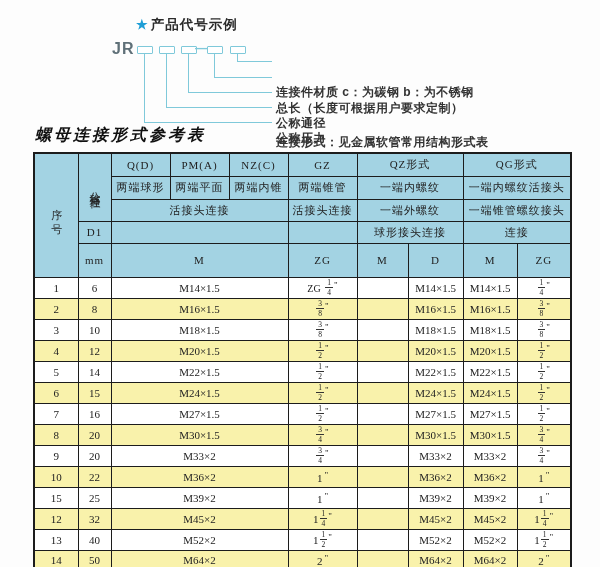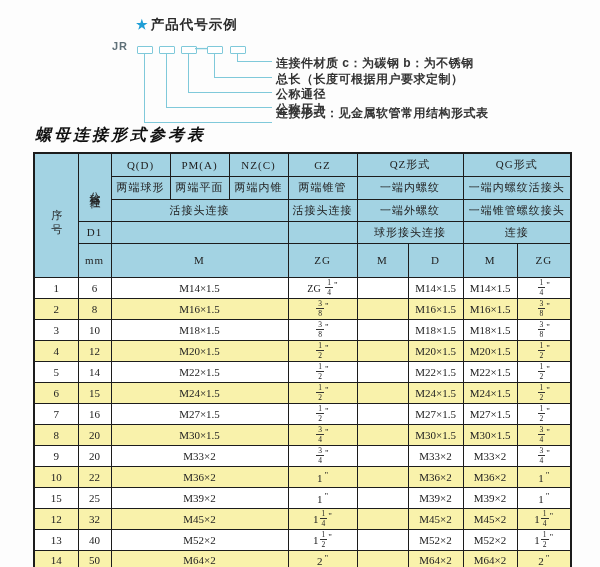--- a/index.html
+++ b/index.html
@@ -20,39 +20,40 @@
     overflow:hidden;
   }
   
   .diagram-heading{
     position:absolute;left:114px;top:16px;
     font-size:13.5px;font-weight:bold;letter-spacing:1px;margin-left:22px;
   }
   .diagram-heading .star{color:var(--star);margin-right:2px;font-size:13px;}
   .code-prefix{
     position:absolute;left:112px;top:40px;
-    font-size:11px;font-weight:bold;color:#5f7078;letter-spacing:1px;
+    font-size:16px;font-weight:bold;color:#5f7078;letter-spacing:1px;
   }
   .code-box{
     position:absolute;top:46px;width:16px;height:8px;
     border:1.5px solid var(--accent);background:#fff;border-radius:1px;
   }
   .code-dash{
     position:absolute;top:41px;left:195px;
     color:var(--accent);font-weight:bold;font-size:12px;
   }
   .connector{
     position:absolute;top:53px;
     border-left:1.5px solid var(--accent);
     border-bottom:1.5px solid var(--accent);
   }
   .diagram-label{
     position:absolute;left:276px;
     font-size:12px;font-weight:bold;color:#333;white-space:nowrap;
     letter-spacing:0.5px;
+    margin-top:29px;
   }
   
   .table-title{
     position:absolute;left:35px;top:125px;
     font-family:"Liberation Serif",serif;
     font-size:16px;font-weight:bold;font-style:italic;
     letter-spacing:3px;color:#111;
   }
   
   table.ref{

